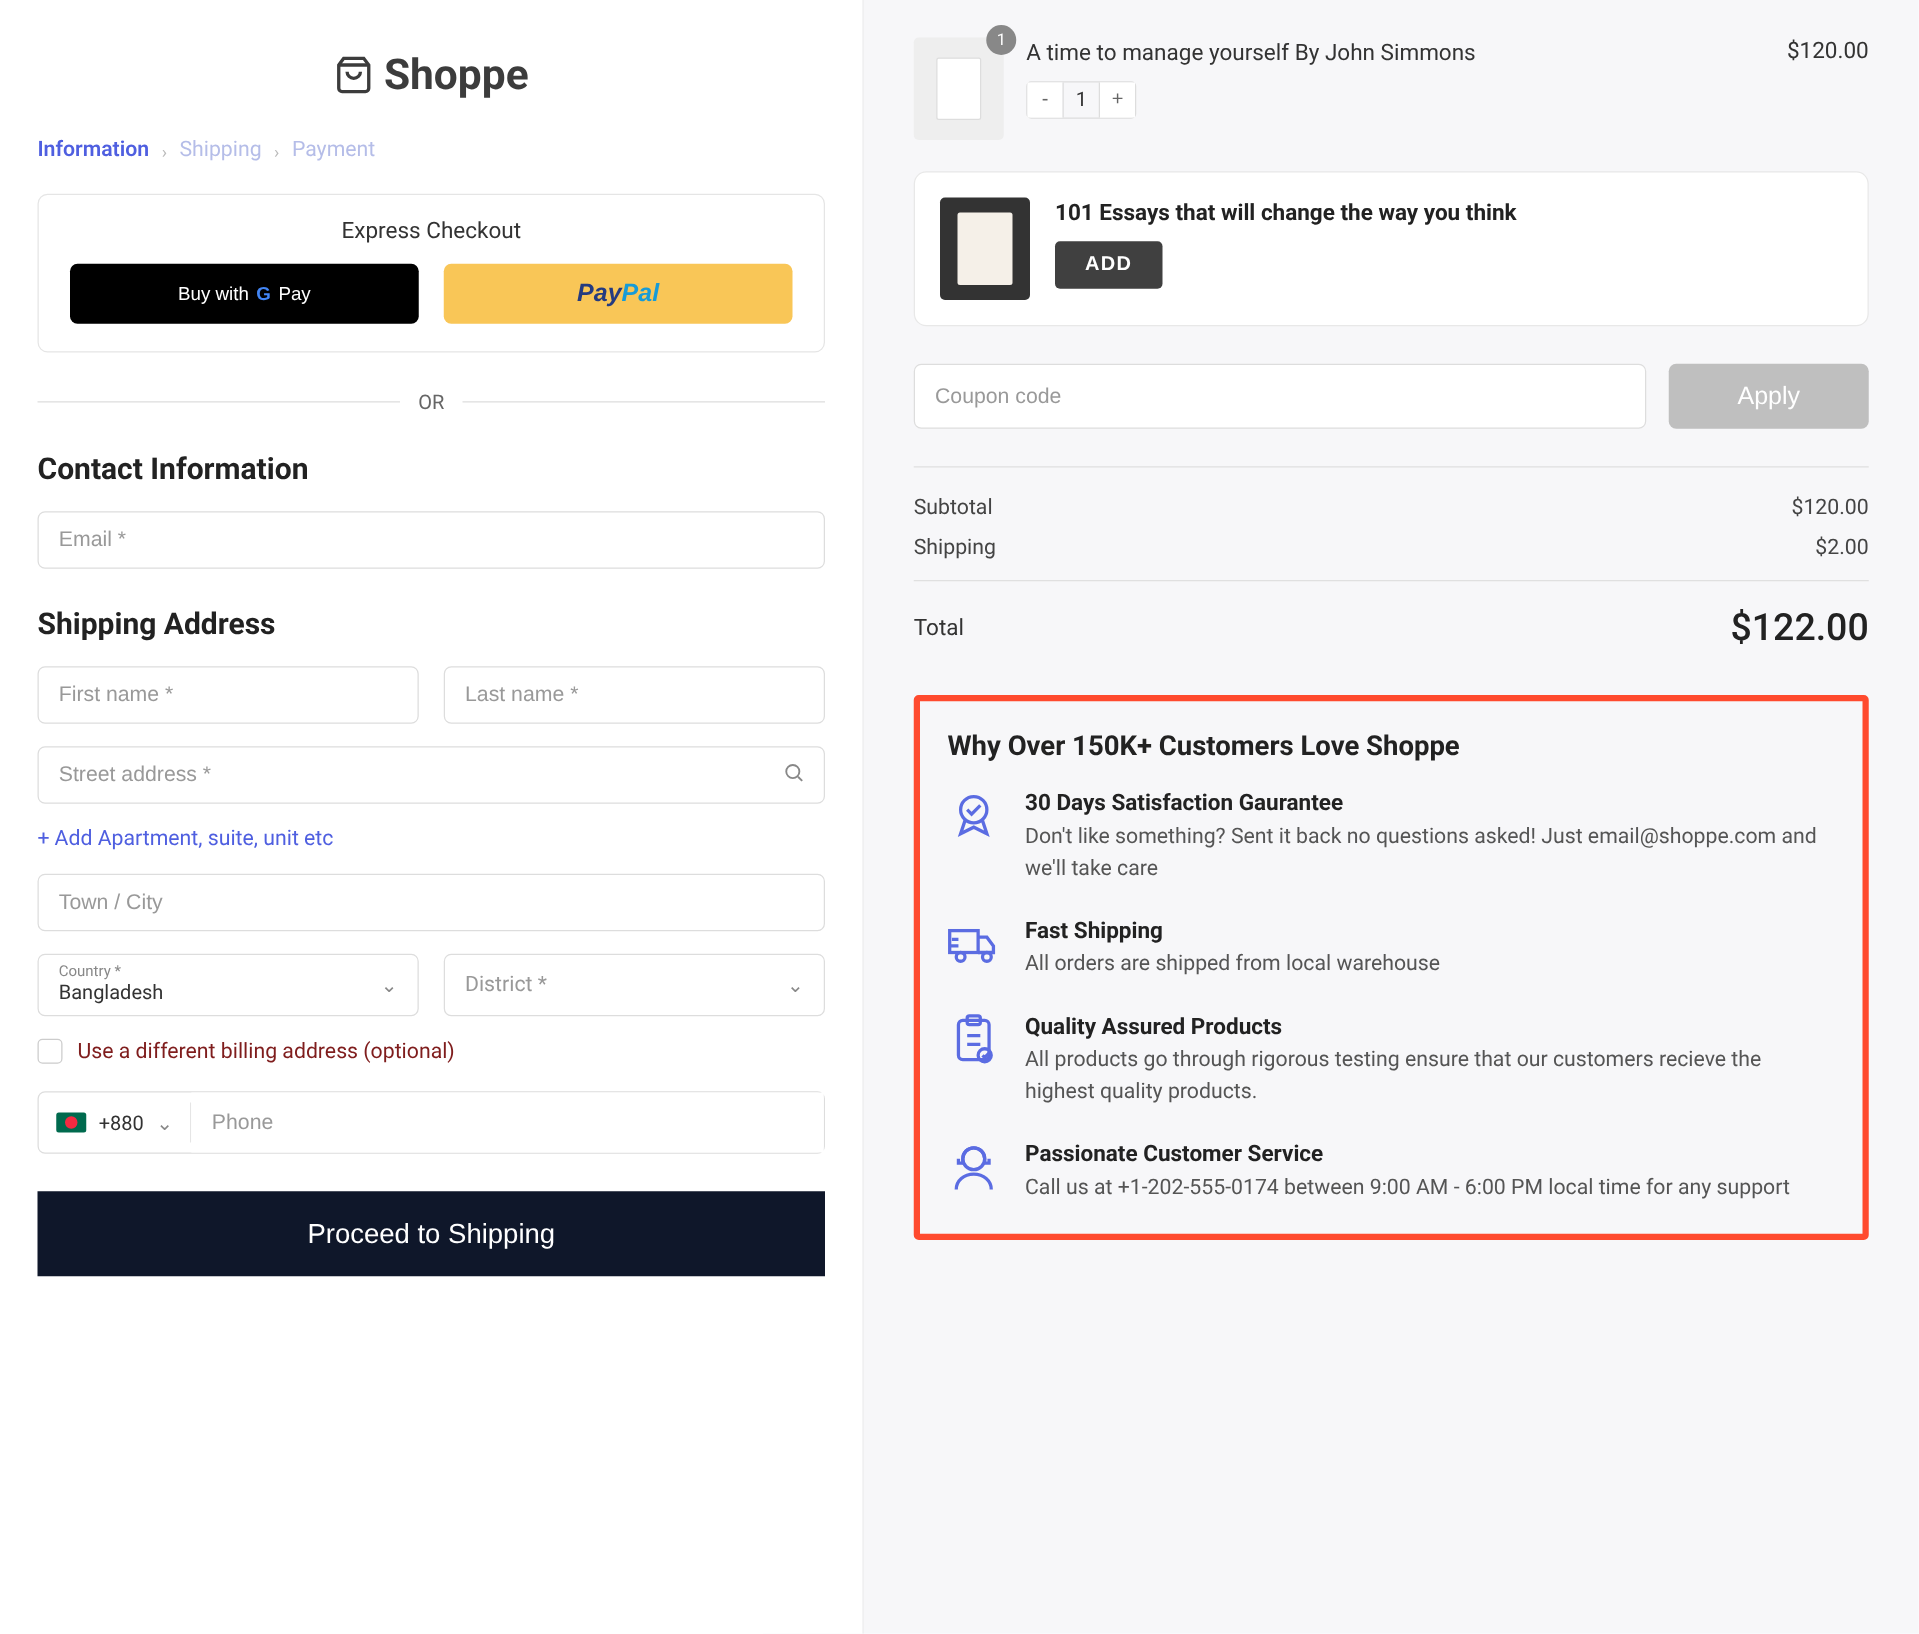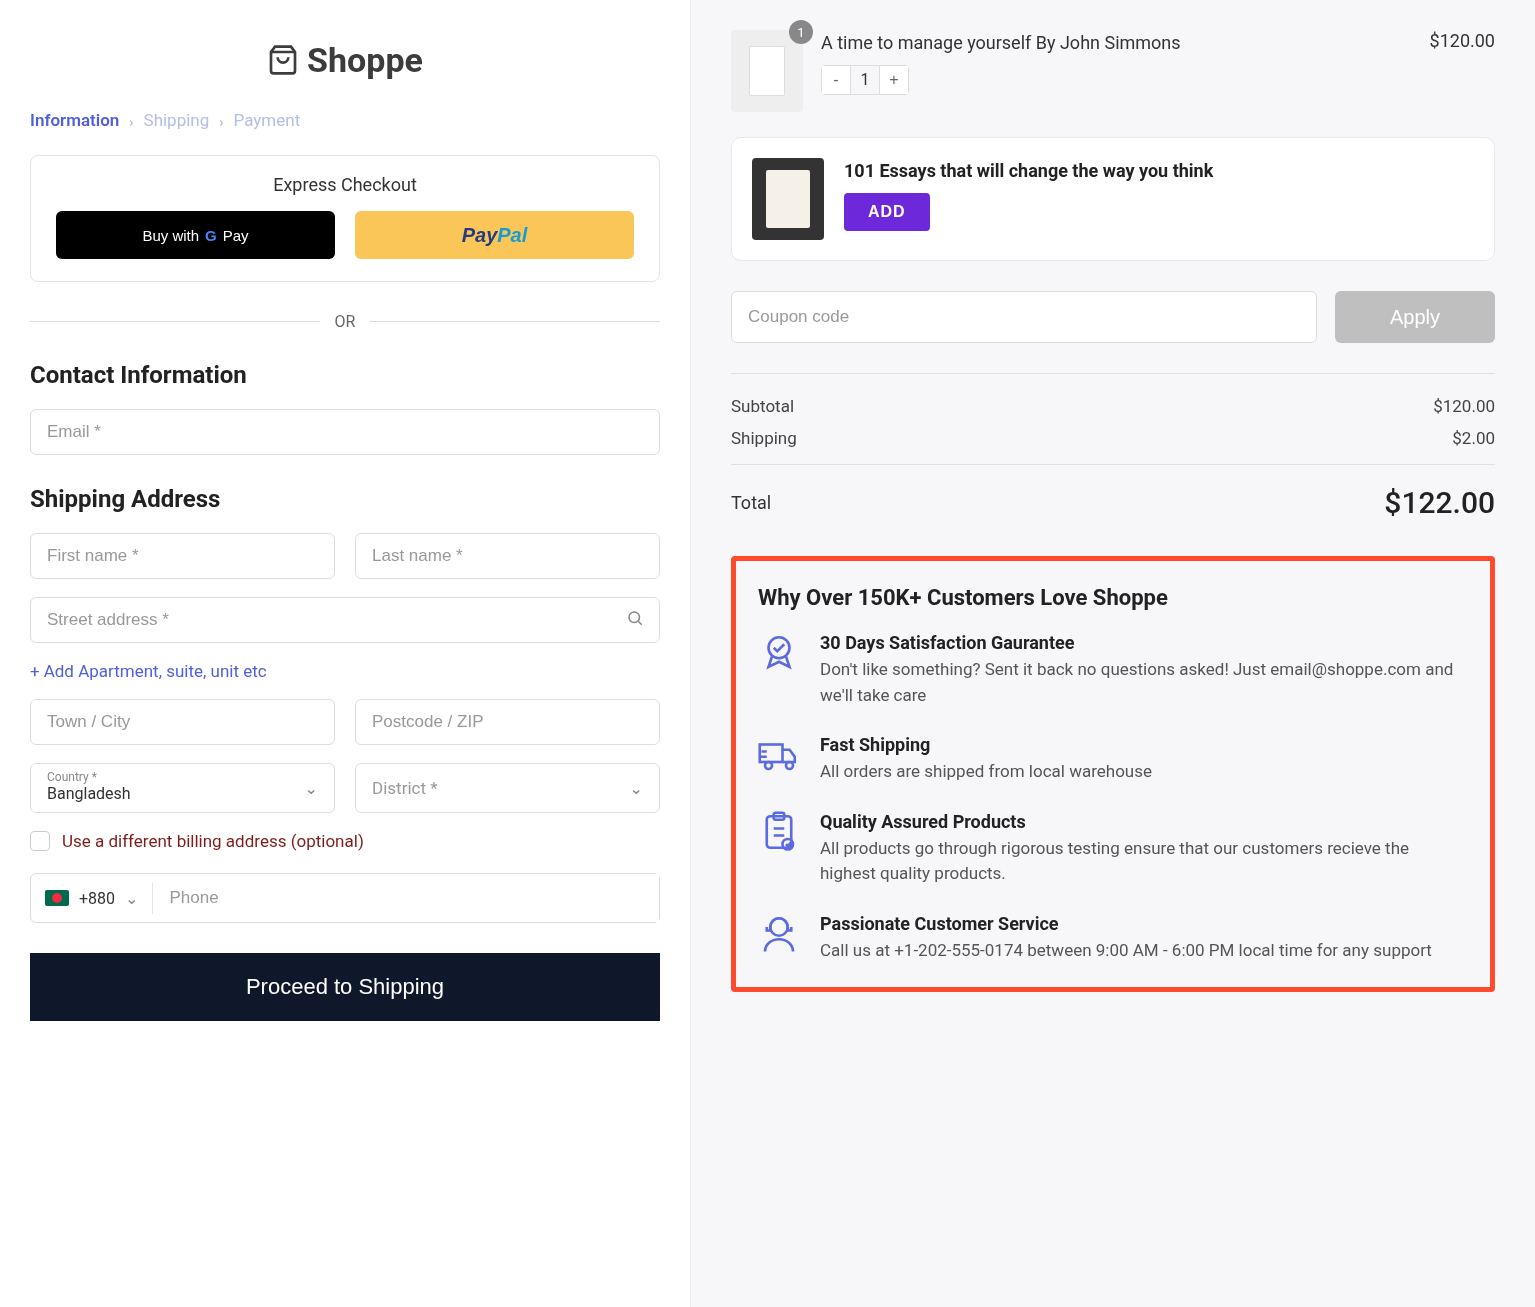--- a/index.html
+++ b/index.html
@@ -77,21 +77,21 @@
 .qty-val { width: 30px; text-align: center; line-height: 28px; border-left: 1px solid #ddd; border-right: 1px solid #ddd; }
 
 .upsell { background: #fff; border: 1px solid #e8e8e8; border-radius: 10px; padding: 20px; display: flex; gap: 20px; margin-bottom: 30px; }
 .upsell .thumb2 { width: 72px; height: 82px; background: #333; border-radius: 4px; display:flex; align-items:center; justify-content:center; }
 .upsell .book2 { width: 44px; height: 58px; background: #f5f0e8; border-radius: 2px; }
 .upsell-info { flex: 1; }
 .upsell-title { font-size: 18px; font-weight: 700; color: #222; margin-bottom: 10px; line-height: 1.4; }
 .price-row { margin-bottom: 14px; }
 .old-price { color: #e05a5a; text-decoration: line-through; margin-right: 12px; font-size: 17px; }
 .new-price { font-size: 17px; color: #333; }
-.add-btn { background: #6d28d9; color: #fff; border: none; border-radius: 4px; padding: 10px 24px; font-weight: 700; font-size: 16px; cursor: pointer; letter-spacing: 1px; }
+.add-btn { background: #404040; color: #fff; border: none; border-radius: 4px; padding: 10px 24px; font-weight: 700; font-size: 16px; cursor: pointer; letter-spacing: 1px; }
 
 .coupon-row { display: flex; gap: 18px; margin-bottom: 30px; justify-content: center; }
 .coupon-input { flex: 1; height: 52px; border: 1px solid #ddd; border-radius: 6px; padding: 0 16px; font-size: 17px; }
 .coupon-input::placeholder { color: #999; }
 .apply-btn { width: 160px; height: 52px; background: #bfbfbf; color: #fff; border: none; border-radius: 6px; font-size: 20px; cursor: pointer; }
 
 .totals { border-top: 1px solid #e0e0e0; padding-top: 22px; }
 .total-row { display: flex; justify-content: space-between; font-size: 17px; color: #444; margin-bottom: 12px; }
 .grand { border-top: 1px solid #e0e0e0; margin-top: 16px; padding-top: 20px; display: flex; justify-content: space-between; align-items: center; }
 .grand .lbl { font-size: 18px; color: #333; }
@@ -176,21 +176,20 @@
         </span>
       </div>
 
       <div class="link-btn">
         <span>+</span>
         <span>Add Apartment, suite, unit etc</span>
       </div>
 
       <div class="row2">
         <input class="input" placeholder="Town / City" style="">
-        <input class="input" placeholder="Postcode / ZIP" style="">
       </div>
 
       <div class="row2">
         <div class="select-wrap">
           <span class="label">Country *</span>
           <span class="value">Bangladesh</span>
           <span class="chev-down">⌄</span>
         </div>
         <div class="select-wrap empty">
           <span class="label">District *</span>

